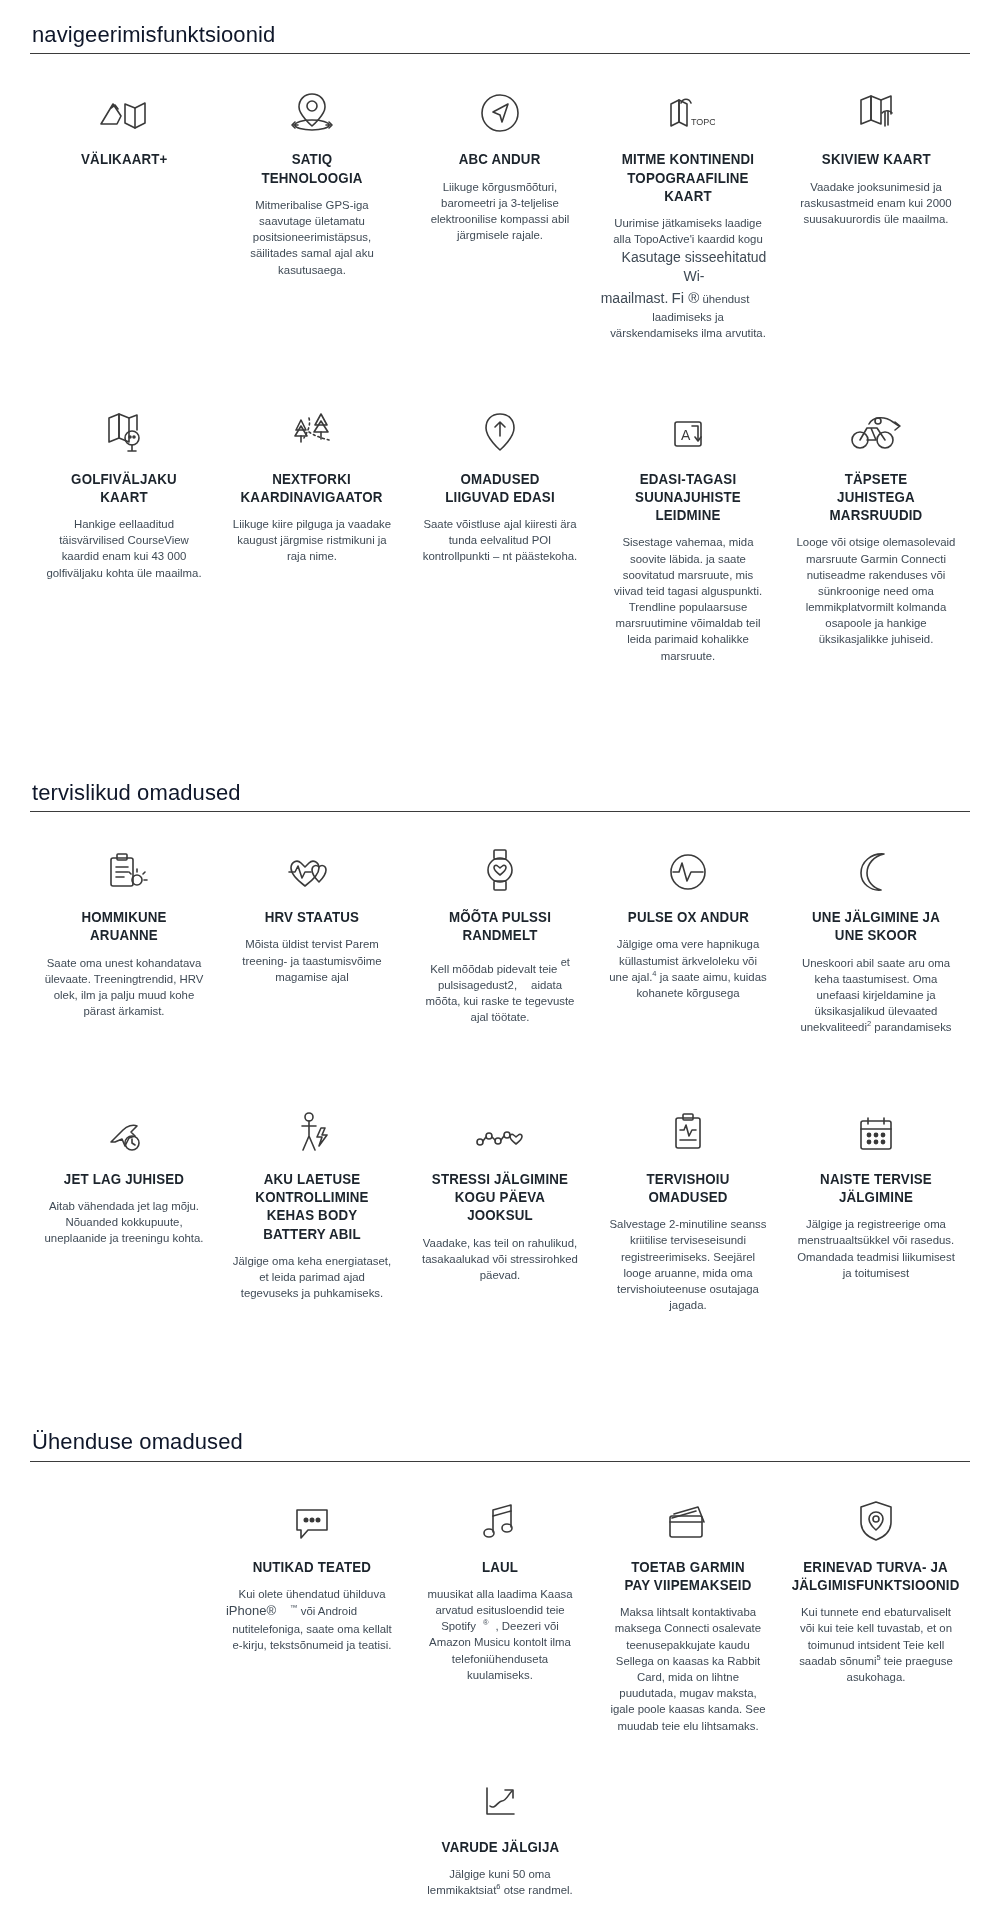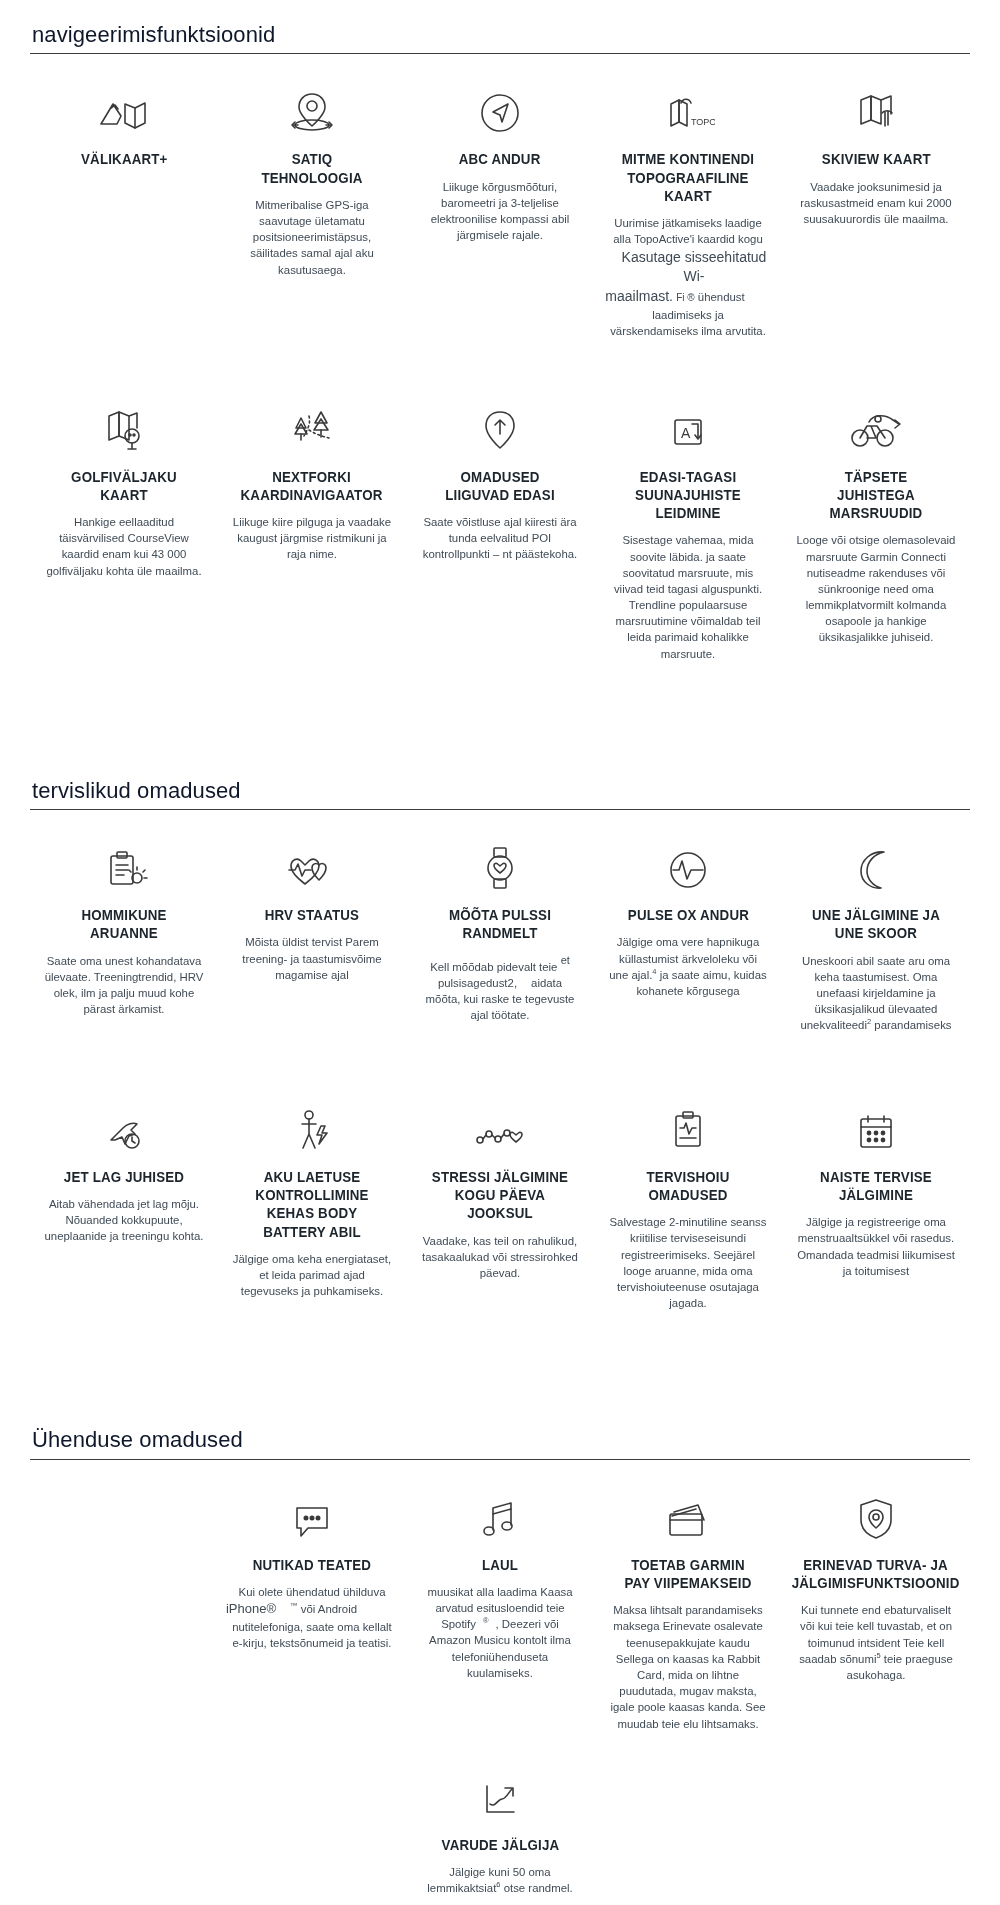--- a/index.html
+++ b/index.html
@@ -176,21 +176,21 @@
             <path d="M20 9 C22 4 28 4 30 9"></path>
             <text x="30" y="31" font-family="Liberation Sans, sans-serif" font-size="9" fill="#3a3a3a" stroke="none">TOPO</text>
           </svg>
         </div>
         <h3 class="card-title">MITME KONTINENDI TOPOGRAAFILINE KAART</h3>
         <p class="card-body" style="max-width:200px">
           <span>Uurimise jätkamiseks laadige alla</span>
           <span>TopoActive'i kaardid kogu</span>
           <span class="shift-left" style="margin-left:12px">Kasutage sisseehitatud Wi-</span>
           <span class="shift-left">maailmast.</span>
-          <span class="tiny-mark" style="vertical-align:baseline;font-size:10px">Fi ®</span>
+          <span class="tiny-mark" style="vertical-align:baseline;font-size:15px">Fi ®</span>
           <span>ühendust</span>
           <span>laadimiseks ja värskendamiseks</span>
           <span>ilma arvutita.</span>
         </p>
       </div>
 
       <div class="card">
         <div class="card-icon">
           <svg width="50" height="44" viewBox="0 0 50 44">
             <path d="M10 8 L20 4 L20 28 L10 32 Z"></path>
@@ -491,21 +491,21 @@
       <div class="card">
         <div class="card-icon">
           <svg width="52" height="42" viewBox="0 0 52 42">
             <path d="M12 12 L36 5 L42 20"></path>
             <path d="M10 16 L34 9"></path>
             <rect x="8" y="14" width="32" height="21" rx="2"></rect>
             <path d="M8 20 L40 20"></path>
           </svg>
         </div>
         <h3 class="card-title">TOETAB GARMIN PAY VIIPEMAKSEID</h3>
-        <p class="card-body" style="max-width:195px">Maksa lihtsalt parandamiseks maksega Erinevate osalevate teenusepakkujate kaudu Sellega on kaasas ka Rabbit Card, mida on lihtne puudutada, mugav maksta, igale poole kaasas kanda. See muudab teie elu lihtsamaks.</p>
+        <p class="card-body" style="max-width:195px">Maksa lihtsalt kontaktivaba maksega Connecti osalevate teenusepakkujate kaudu Sellega on kaasas ka Rabbit Card, mida on lihtne puudutada, mugav maksta, igale poole kaasas kanda. See muudab teie elu lihtsamaks.</p>
       </div>
 
       <div class="card">
         <div class="card-icon">
           <svg width="42" height="46" viewBox="0 0 42 46">
             <path d="M21 4 L36 9 L36 24 C36 33 29 39 21 42 C13 39 6 33 6 24 L6 9 Z"></path>
             <path d="M21 14 C17 14 14 17 14 21 C14 26 21 32 21 32 C21 32 28 26 28 21 C28 17 25 14 21 14 Z"></path>
             <circle cx="21" cy="21" r="3"></circle>
           </svg>
         </div>

